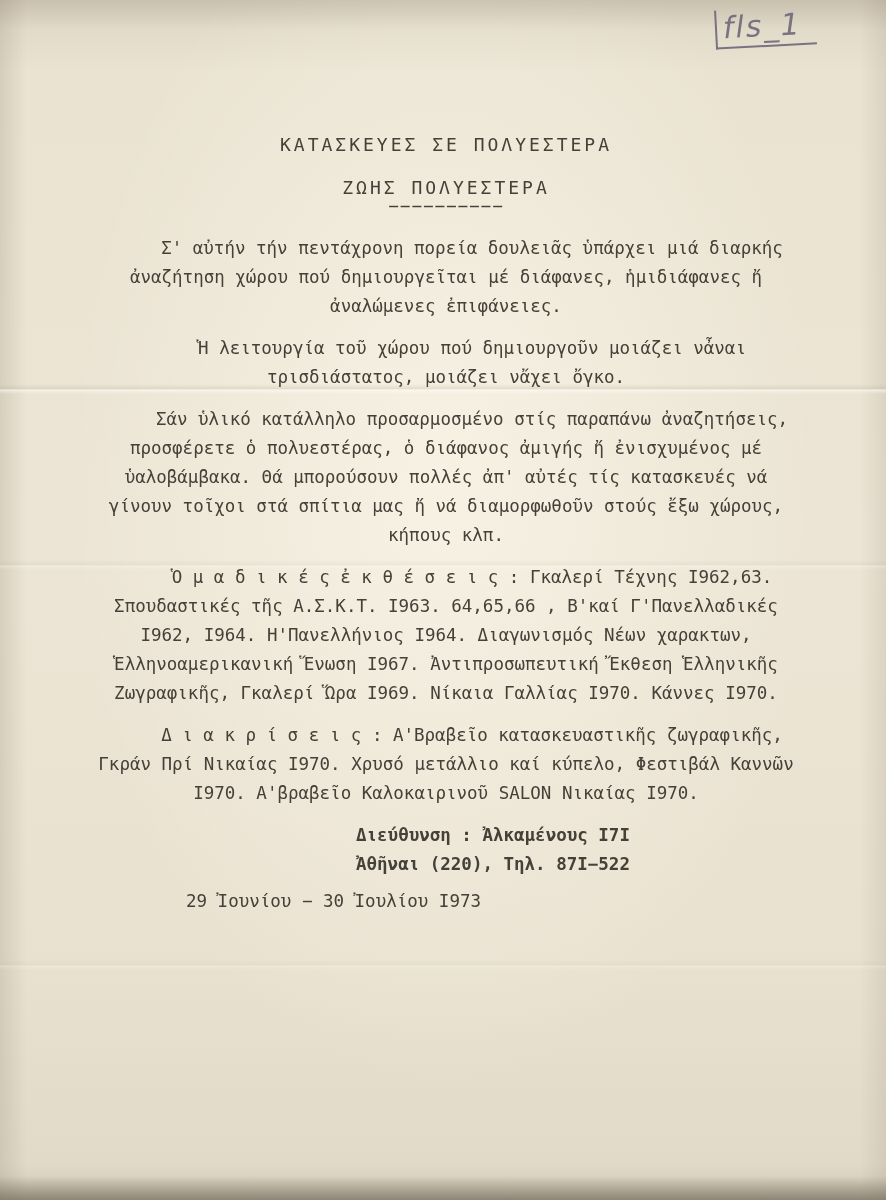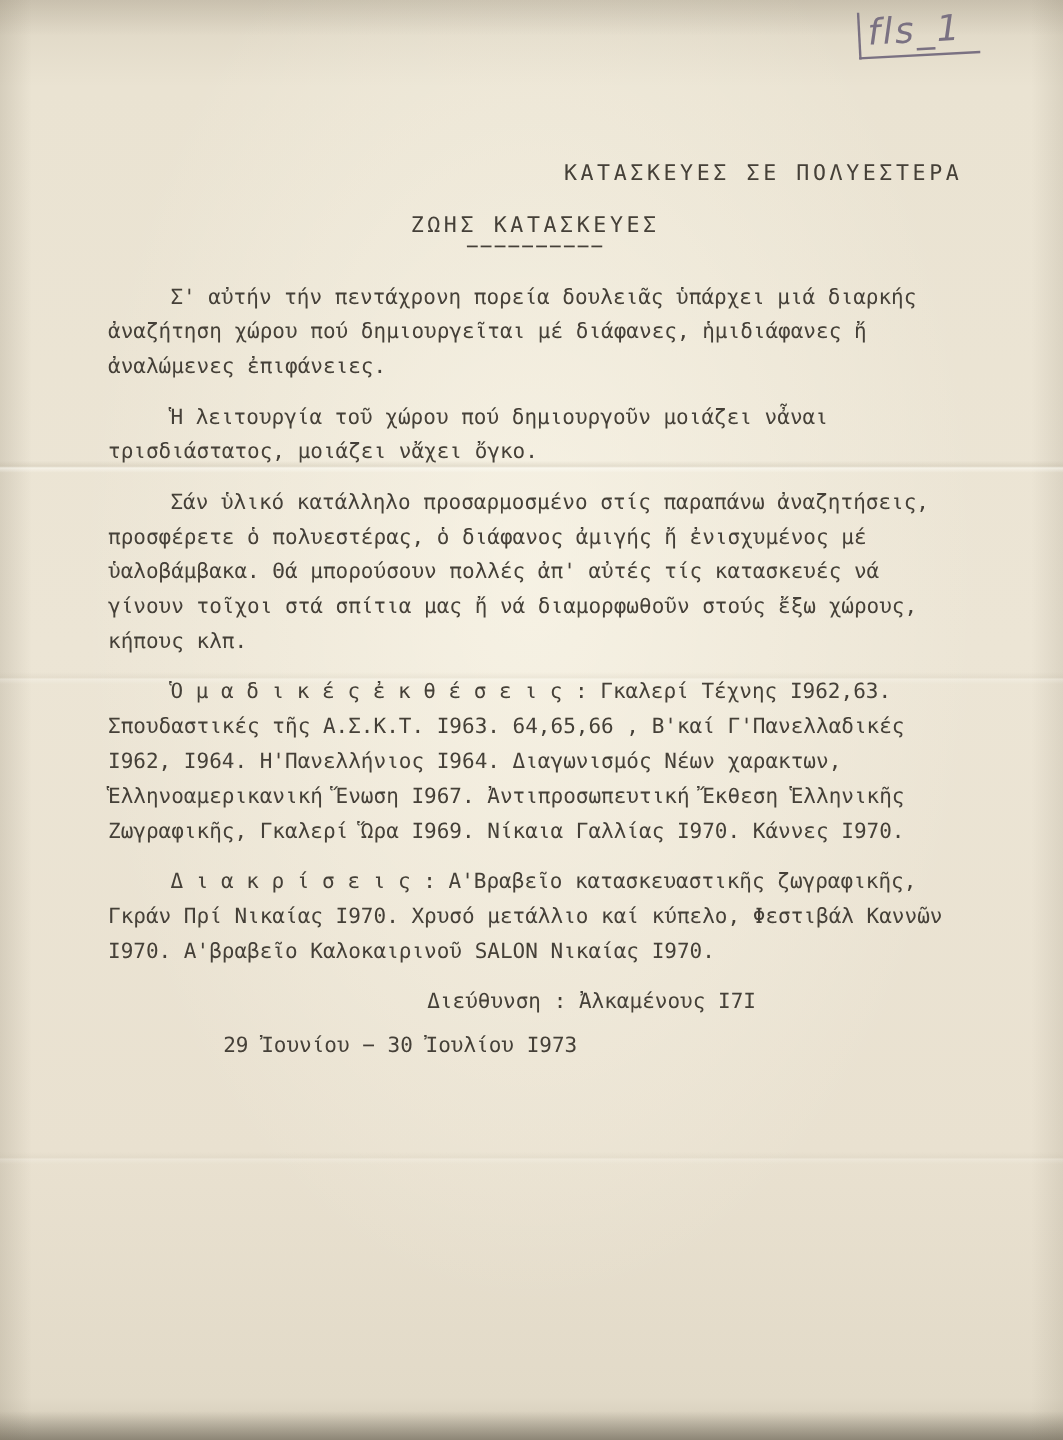--- a/index.html
+++ b/index.html
@@ -63,46 +63,47 @@
 
   .content {
     position: absolute;
     top: 130px;
     left: 90px;
     width: 712px;
     font-size: 17.5px;
     line-height: 29px;
   }
   .title {
-    text-align: right;
+    text-align: center;
     letter-spacing: 3px;
     margin: 0 0 14px 0;
     font-weight: normal;
     font-size: 18px;
   }
   .author {
     text-align: center;
     letter-spacing: 3px;
     margin: 0;
     font-size: 18px;
   }
   .author-underline {
     text-align: center;
     letter-spacing: 1px;
     margin: -6px 0 18px 0;
     line-height: 20px;
   }
   .para {
     margin: 0 0 13px 0;
     text-indent: 52px;
-    text-align: left;
+    text-align: center;
   }
   .address-block {
     margin-top: 0;
     padding-left: 266px;
+    font-weight: bold;
   }
   .address-line { margin: 0; }
   .date-line {
     margin: 8px 0 0 96px;
   }
 </style>
 </head>
 <body>
 
 <div class="scan">
@@ -110,32 +111,33 @@
   <div class="crease c1"></div>
   <div class="crease c2"></div>
   <div class="crease c3"></div>
 
   <div class="annotation">fls_1</div>
 
   <div class="content">
 
     <h1 class="title">ΚΑΤΑΣΚΕΥΕΣ ΣΕ ΠΟΛΥΕΣΤΕΡΑ</h1>
 
-    <div class="author">ΖΩΗΣ ΚΑΤΑΣΚΕΥΕΣ</div>
+    <div class="author">ΖΩΗΣ ΠΟΛΥΕΣΤΕΡΑ</div>
 
     <div class="author-underline">−−−−−−−−−−</div>
 
     <div>
         <p class="para">Σ' αὐτήν τήν πεντάχρονη πορεία δουλειᾶς ὑπάρχει μιά διαρκής ἀναζήτηση χώρου πού δημιουργεῖται μέ διάφανες, ἡμιδιάφανες ἤ ἀναλώμενες ἐπιφάνειες.</p>
         <p class="para">Ἡ λειτουργία τοῦ χώρου πού δημιουργοῦν μοιάζει νἆναι τρισδιάστατος, μοιάζει νἄχει ὄγκο.</p>
         <p class="para">Σάν ὑλικό κατάλληλο προσαρμοσμένο στίς παραπάνω ἀναζητήσεις, προσφέρετε ὁ πολυεστέρας, ὁ διάφανος ἀμιγής ἤ ἐνισχυμένος μέ ὑαλοβάμβακα. Θά μπορούσουν πολλές ἀπ' αὐτές τίς κατασκευές νά γίνουν τοῖχοι στά σπίτια μας ἤ νά διαμορφωθοῦν στούς ἔξω χώρους, κήπους κλπ.</p>
         <p class="para">Ὁ μ α δ ι κ έ ς  ἐ κ θ έ σ ε ι ς : Γκαλερί Τέχνης I962,63. Σπουδαστικές τῆς Α.Σ.Κ.Τ. I963. 64,65,66 , Β'καί Γ'Πανελλαδικές I962, I964. Η'Πανελλήνιος I964. Διαγωνισμός Νέων χαρακτων, Ἑλληνοαμερικανική Ἕνωση I967. Ἀντιπροσωπευτική Ἔκθεση Ἑλληνικῆς Ζωγραφικῆς, Γκαλερί Ὥρα I969. Νίκαια Γαλλίας I970. Κάννες I970.</p>
         <p class="para">Δ ι α κ ρ ί σ ε ι ς : Α'Βραβεῖο κατασκευαστικῆς ζωγραφικῆς, Γκράν Πρί Νικαίας I970. Χρυσό μετάλλιο καί κύπελο, Φεστιβάλ Καννῶν I970. Α'βραβεῖο Καλοκαιρινοῦ SALON Νικαίας I970.</p>
       </div>
 
     <div class="address-block">
       <p class="address-line">Διεύθυνση : Ἀλκαμένους I7I</p>
+      <p class="address-line">Ἀθῆναι (220), Τηλ. 87I−522</p>
     </div>
 
     <p class="date-line">29 Ἰουνίου − 30 Ἰουλίου I973</p>
 
   </div>
 </div>
 
 </body></html>

